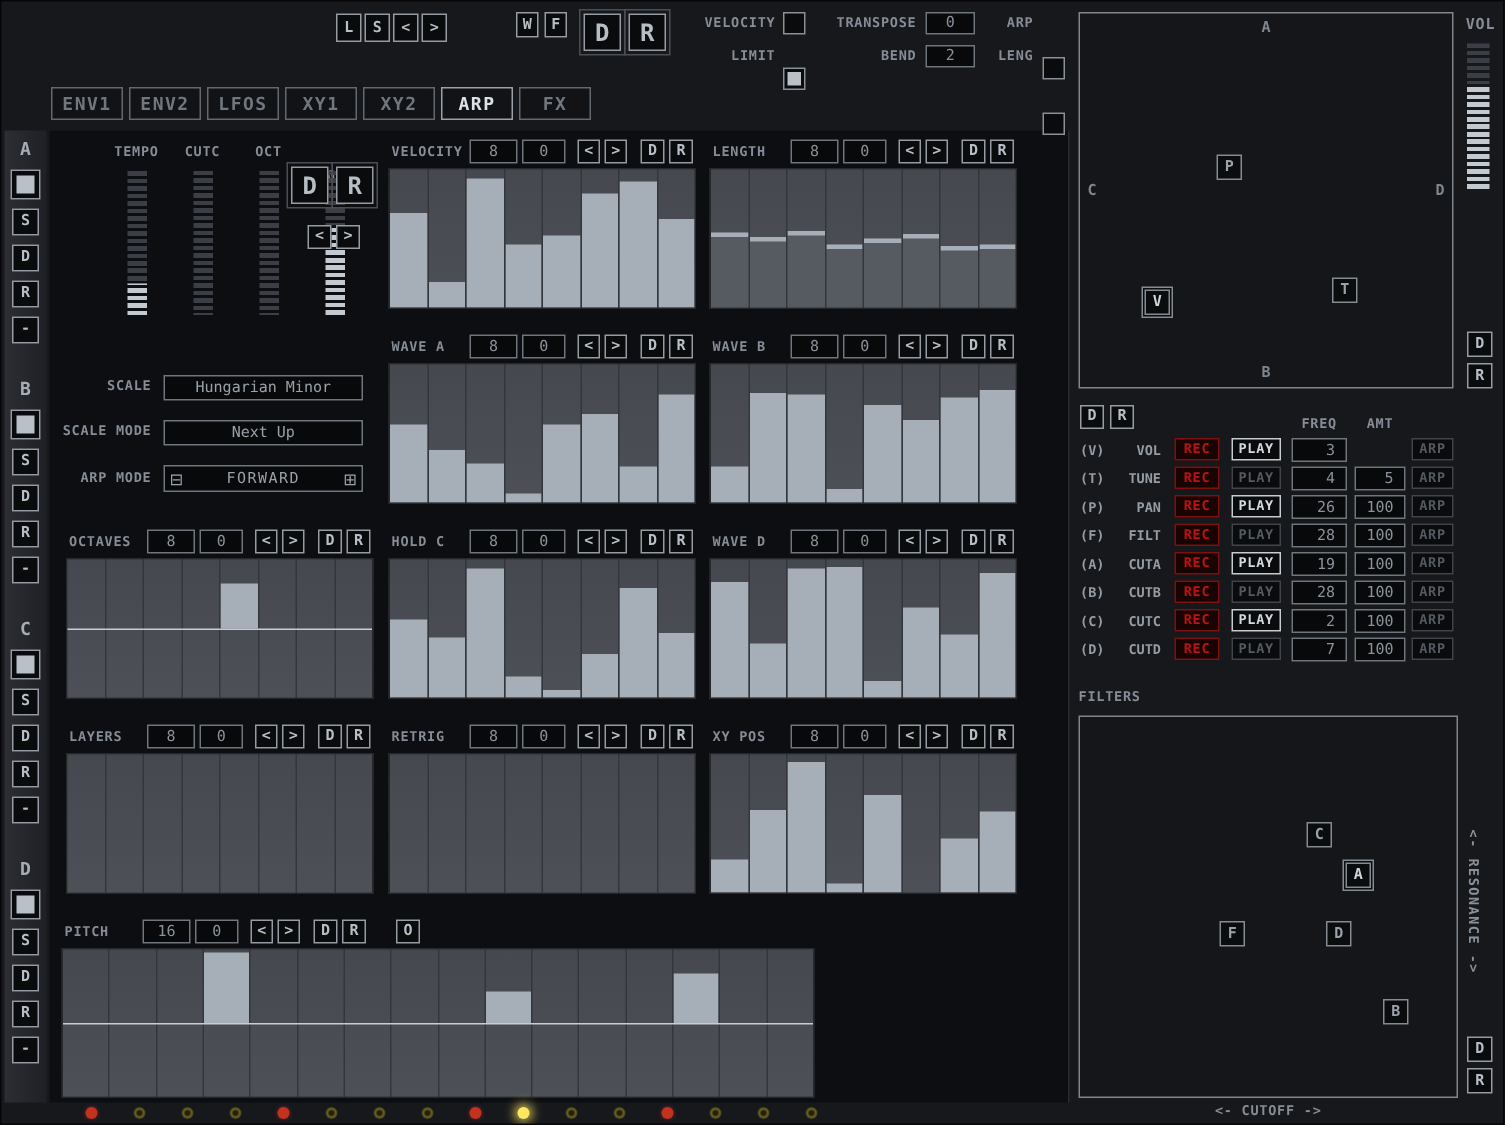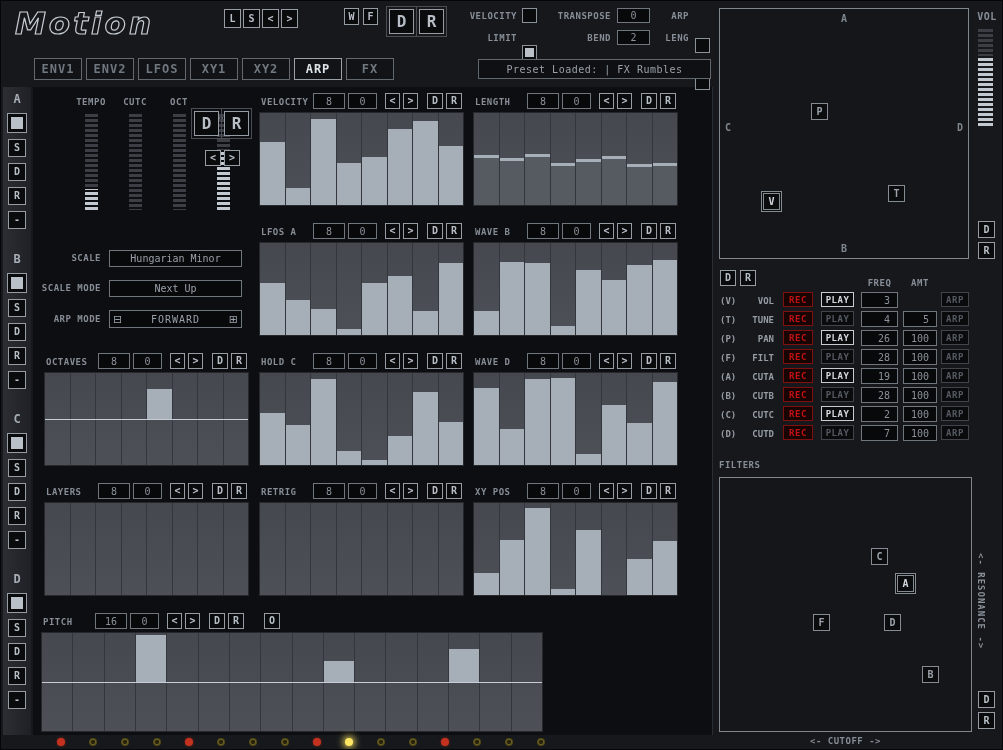--- a/index.html
+++ b/index.html
@@ -63,21 +63,20 @@
 </style>
 </head>
 <body>
 
 <div id="app">
 
   <div class="abs" style="left:32px;top:86px;width:680px;height:648px;background:#0d0e11;border-right:1px solid #2a2d33;"></div>
 
   <div class="abs" style="left:2px;top:86px;width:28px;height:648px;background:linear-gradient(to right,#2c2e34,#1e2025);"></div>
 
-  <div class="abs logo" style="left:14px;top:4px;">Motion</div>
   <div id="tb-small-btns">
       <div class="btn small abs" style="left: 223px; top: 8px; width: 17px; height: 19px;">L</div>
       <div class="btn small abs" style="left: 242px; top: 8px; width: 17px; height: 19px;">S</div>
       <div class="btn small abs" style="left: 261px; top: 8px; width: 17px; height: 19px;">&lt;</div>
       <div class="btn small abs" style="left: 280px; top: 8px; width: 17px; height: 19px;">&gt;</div>
       <div class="btn small abs" style="left: 343px; top: 7px; width: 15px; height: 17px;">W</div>
       <div class="btn small abs" style="left: 362px; top: 7px; width: 15px; height: 17px;">F</div>
       <div class="btn big abs" style="left: 388px; top: 8px; width: 25px; height: 25px;">D</div>
       <div class="btn big abs" style="left: 418px; top: 8px; width: 25px; height: 25px;">R</div>
     </div>
@@ -96,23 +95,20 @@
 
   <div id="tab-row">
       <div class="tab abs" style="left: 33px; top: 57px; width: 48px; height: 22px;">ENV1</div>
       <div class="tab abs" style="left: 85px; top: 57px; width: 48px; height: 22px;">ENV2</div>
       <div class="tab abs" style="left: 137px; top: 57px; width: 48px; height: 22px;">LFOS</div>
       <div class="tab abs" style="left: 189px; top: 57px; width: 48px; height: 22px;">XY1</div>
       <div class="tab abs" style="left: 241px; top: 57px; width: 48px; height: 22px;">XY2</div>
       <div class="tab abs active" style="left: 293px; top: 57px; width: 48px; height: 22px;">ARP</div>
       <div class="tab abs" style="left: 345px; top: 57px; width: 48px; height: 22px;">FX</div>
     </div>
-  <div class="abs" style="left:477px;top:58px;width:233px;height:20px;border:1px solid #62686f;background:#0e1013;display:flex;align-items:center;justify-content:center;">
-    <span class="lbl big" style="color:#9aa1a9;font-weight:normal;">Preset Loaded: | FX Rumbles</span>
-  </div>
 
   <div class="abs lbl" style="left:30px;top:252px;width:70px;text-align:right;">SCALE</div>
   <div class="abs field" style="left:108px;top:249px;width:133px;height:17px;color:#9aa1a9;">Hungarian Minor</div>
   <div class="abs lbl" style="left:20px;top:282px;width:80px;text-align:right;">SCALE MODE</div>
   <div class="abs field" style="left:108px;top:279px;width:133px;height:17px;color:#9aa1a9;">Next Up</div>
   <div class="abs lbl" style="left:20px;top:313px;width:80px;text-align:right;">ARP MODE</div>
   <div class="abs field" style="left:108px;top:309px;width:133px;height:18px;color:#9aa1a9;justify-content:space-between;padding:0 3px;">
     <span style="font-family:'DejaVu Sans',sans-serif;font-size:11px;">⊟</span>
     <span style="letter-spacing:1px;">FORWARD</span>
     <span style="font-family:'DejaVu Sans',sans-serif;font-size:11px;">⊞</span>
@@ -249,21 +245,21 @@
             <div class="capbody" style="height: 41px;"></div>
             <div class="capline" style="bottom: 38px;"></div>
           </div>
           <div class="col">
             <div class="capbody" style="height: 42px;"></div>
             <div class="capline" style="bottom: 39px;"></div>
           </div>
         </div>
       </div>
       <div class="abs" style="left: 258px; top: 222px; width: 205px; height: 113px;">
-        <div class="lbl abs" style="left: 2px; top: 4px;">LFOS A</div>
+        <div class="lbl abs" style="left: 2px; top: 4px;">WAVE A</div>
         <div class="field abs" style="left: 54px; top: 0px; width: 32px; height: 16px;">8</div>
         <div class="field abs" style="left: 89px; top: 0px; width: 29px; height: 16px;">0</div>
         <div class="btn small abs" style="left: 126px; top: 0px; width: 15px; height: 16px;">&lt;</div>
         <div class="btn small abs" style="left: 144px; top: 0px; width: 15px; height: 16px;">&gt;</div>
         <div class="btn small abs" style="left: 168px; top: 0px; width: 16px; height: 16px;">D</div>
         <div class="btn small abs" style="left: 187px; top: 0px; width: 16px; height: 16px;">R</div>
         <div class="grid" style="left: 0px; top: 19px; width: 205px; height: 94px;">
           <div class="col">
             <div class="bar" style="bottom: 0px; height: 52px;"></div>
           </div>

